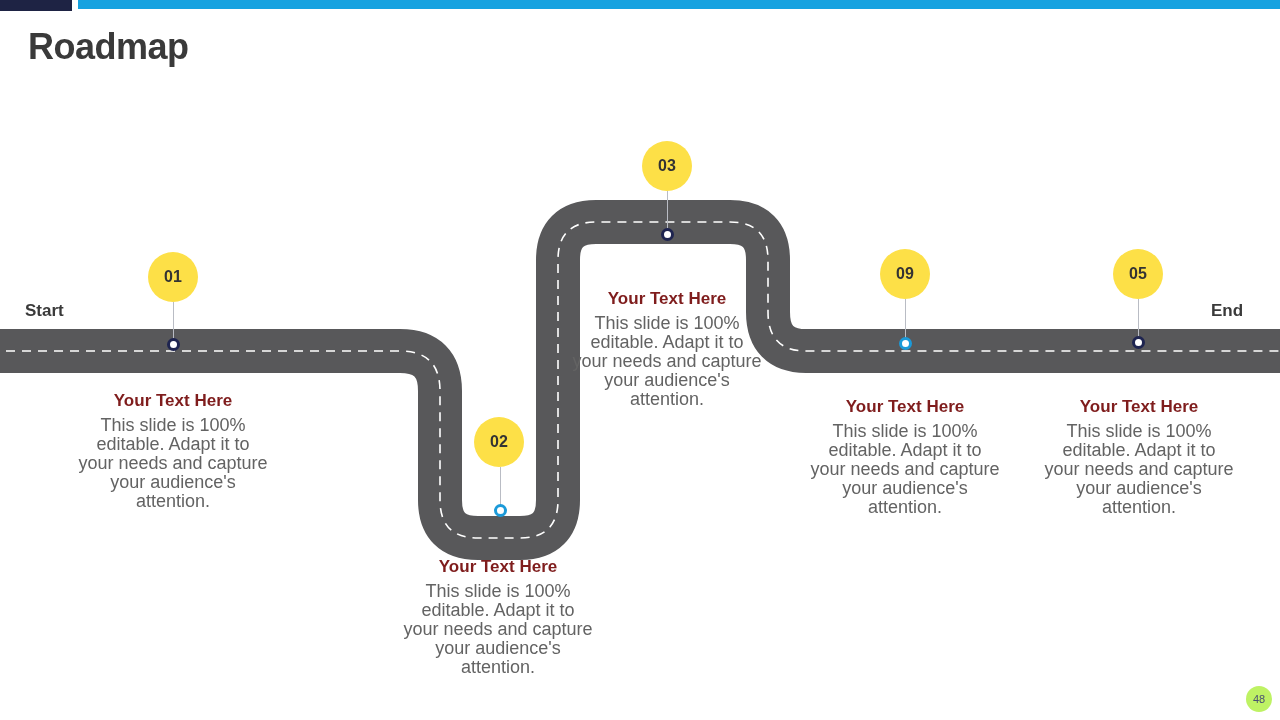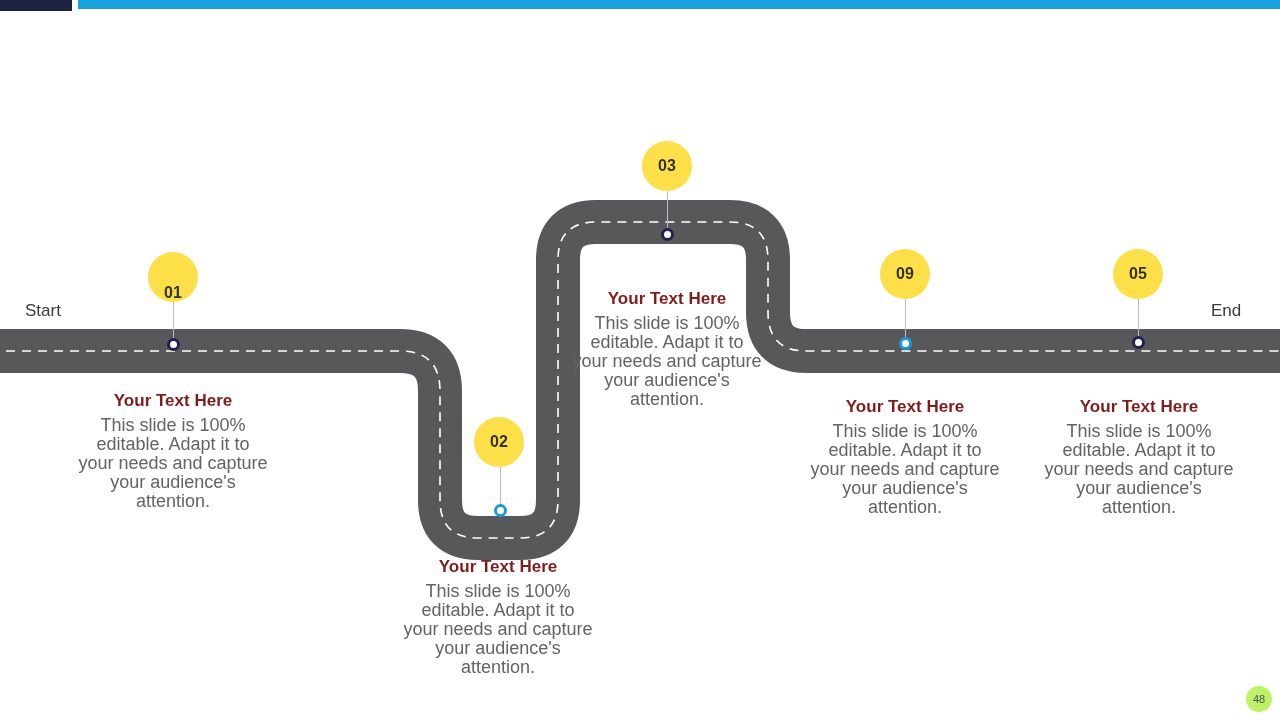--- a/index.html
+++ b/index.html
@@ -27,21 +27,21 @@
     position:absolute; left:28px; top:26px;
     font-size:36px; font-weight:bold; color:#3a3a3a;
     letter-spacing:-0.5px;
   }
 
   
   .road-svg { position:absolute; left:0; top:0; width:1280px; height:720px; }
 
   
   .edge-label {
-    position:absolute; font-size:17px; font-weight:normal; color:#3a3a3a;
+    position:absolute; font-size:17px; font-weight:bold; color:#3a3a3a;
   }
   .edge-label.start { left:25px; top:301px; }
   .edge-label.end   { left:1211px; top:301px; }
 
   
   .badge {
     position:absolute; width:50px; height:50px; border-radius:50%;
     background:#fde047; display:flex; align-items:center; justify-content:center;
     font-size:16px; font-weight:bold; color:#333333;
   }
@@ -88,20 +88,21 @@
 </head>
 <body>
 
 <div class="slide">
 
   <div class="topbar">
     <div class="seg-navy"></div>
     <div class="seg-blue"></div>
   </div>
 
+  <div class="page-title">Roadmap</div>
 
   <svg class="road-svg" viewBox="0 0 1280 720" xmlns="http://www.w3.org/2000/svg">
 
     <path d="M -10 351
              L 400 351
              Q 440 351 440 391
              L 440 500
              Q 440 538 478 538
              L 520 538
              Q 558 538 558 500
@@ -125,21 +126,21 @@
              L 730 222
              Q 768 222 768 260
              L 768 312
              Q 768 351 806 351
              L 1290 351" fill="none" stroke="#ffffff" stroke-width="1.6" stroke-dasharray="9 7"></path>
   </svg>
 
   <div class="edge-label start">Start</div>
   <div class="edge-label end">End</div>
 
-  <div class="badge" style="left:148px; top:252px;align-items:flex-end;">
+  <div class="badge" style="left:148px; top:252px;">
     <span class="shade"></span>
     <span class="ring"></span>
     <span class="num">01</span>
   </div>
   <div class="stem" style="left:173px; top:302px; height:44px;"></div>
   <div class="dot" style="left:167px; top:338px;"></div>
   <div class="txt-block" style="left:78px; top:390px;">
     <div class="head">Your Text Here</div>
     <div class="body">This slide is 100% editable. Adapt it to your needs and capture your audience's attention.</div>
   </div>

